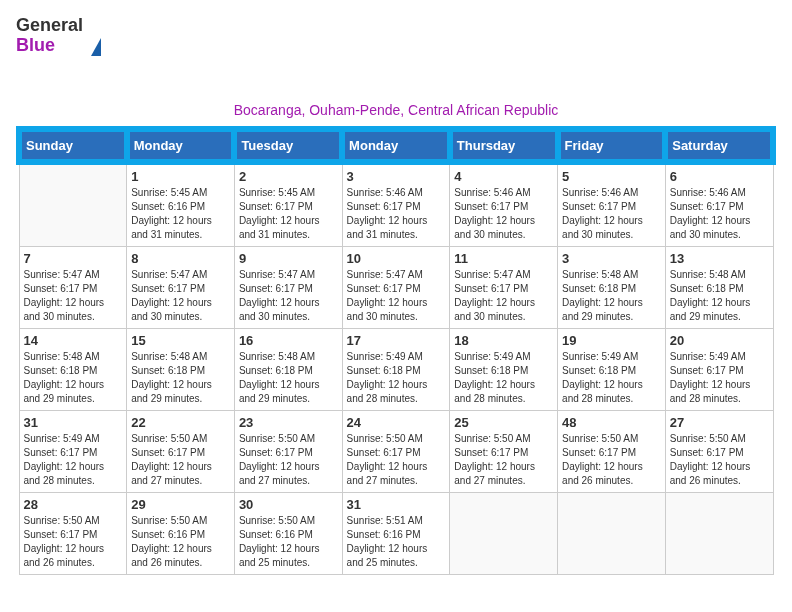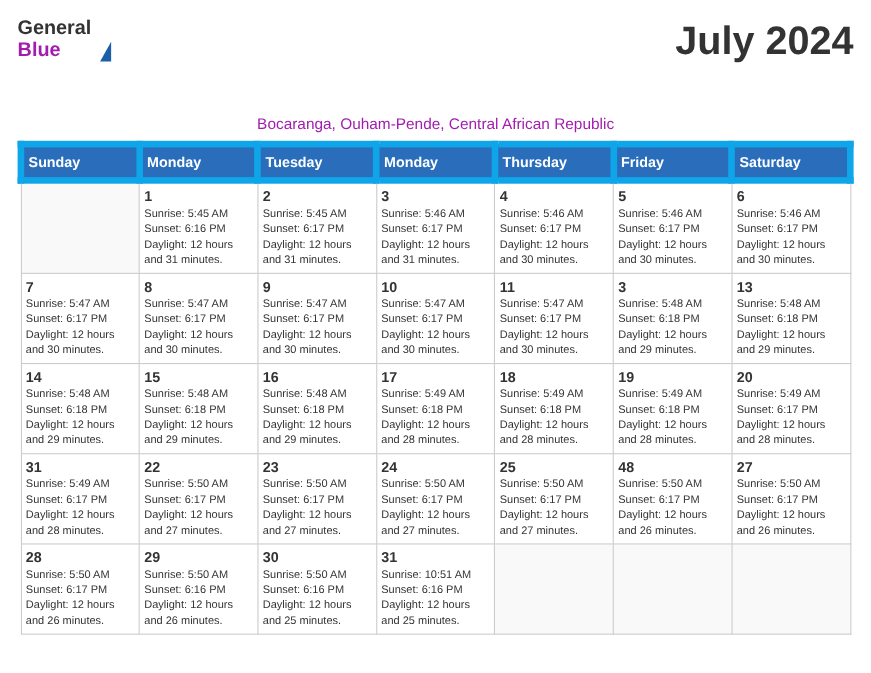--- a/index.html
+++ b/index.html
@@ -99,21 +99,20 @@
 <body>
 
 <div class="header">
   <div class="logo-area">
     <div class="logo-text-area">
       <span class="logo-general">General</span>
       <span class="logo-blue">Blue</span>
     </div>
     <div class="logo-triangle"></div>
   </div>
-  <div class="month-title">July 2024</div>
 </div>
 
 <div class="subtitle">Bocaranga, Ouham-Pende, Central African Republic</div>
 
 <table class="calendar">
   <thead>
     <tr id="header-row">
         <th>Sunday</th>
         <th>Monday</th>
         <th>Tuesday</th>
@@ -339,21 +338,21 @@
         </td>
         <td>
           <span class="day-number">30</span>
           <div class="day-info" style="white-space: pre-line;">Sunrise: 5:50 AM
 Sunset: 6:16 PM
 Daylight: 12 hours
 and 25 minutes.</div>
         </td>
         <td>
           <span class="day-number">31</span>
-          <div class="day-info" style="white-space: pre-line;">Sunrise: 10:51 AM
+          <div class="day-info" style="white-space: pre-line;">Sunrise: 5:51 AM
 Sunset: 6:16 PM
 Daylight: 12 hours
 and 25 minutes.</div>
         </td>
         <td class="empty-cell"></td>
         <td class="empty-cell"></td>
         <td class="empty-cell"></td>
       </tr>
     </tbody>
 </table>

